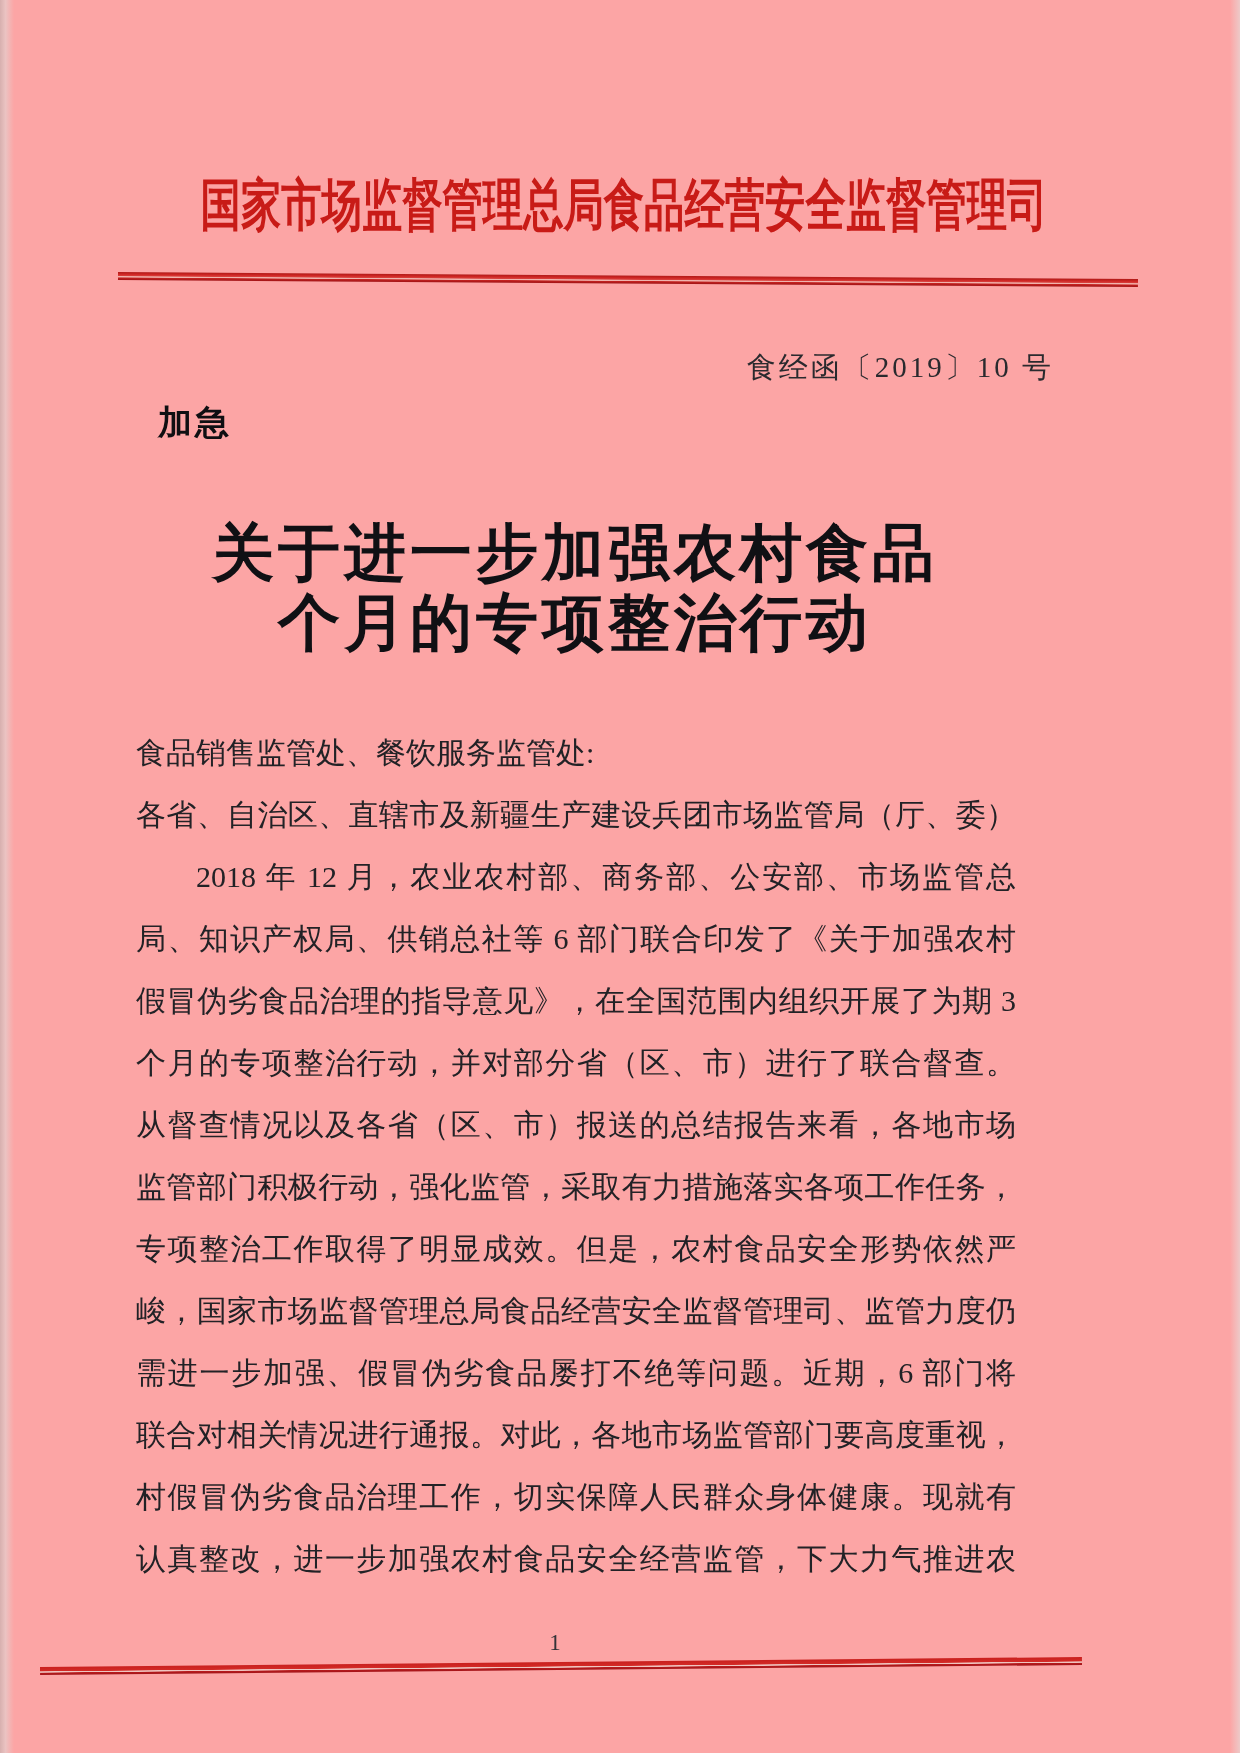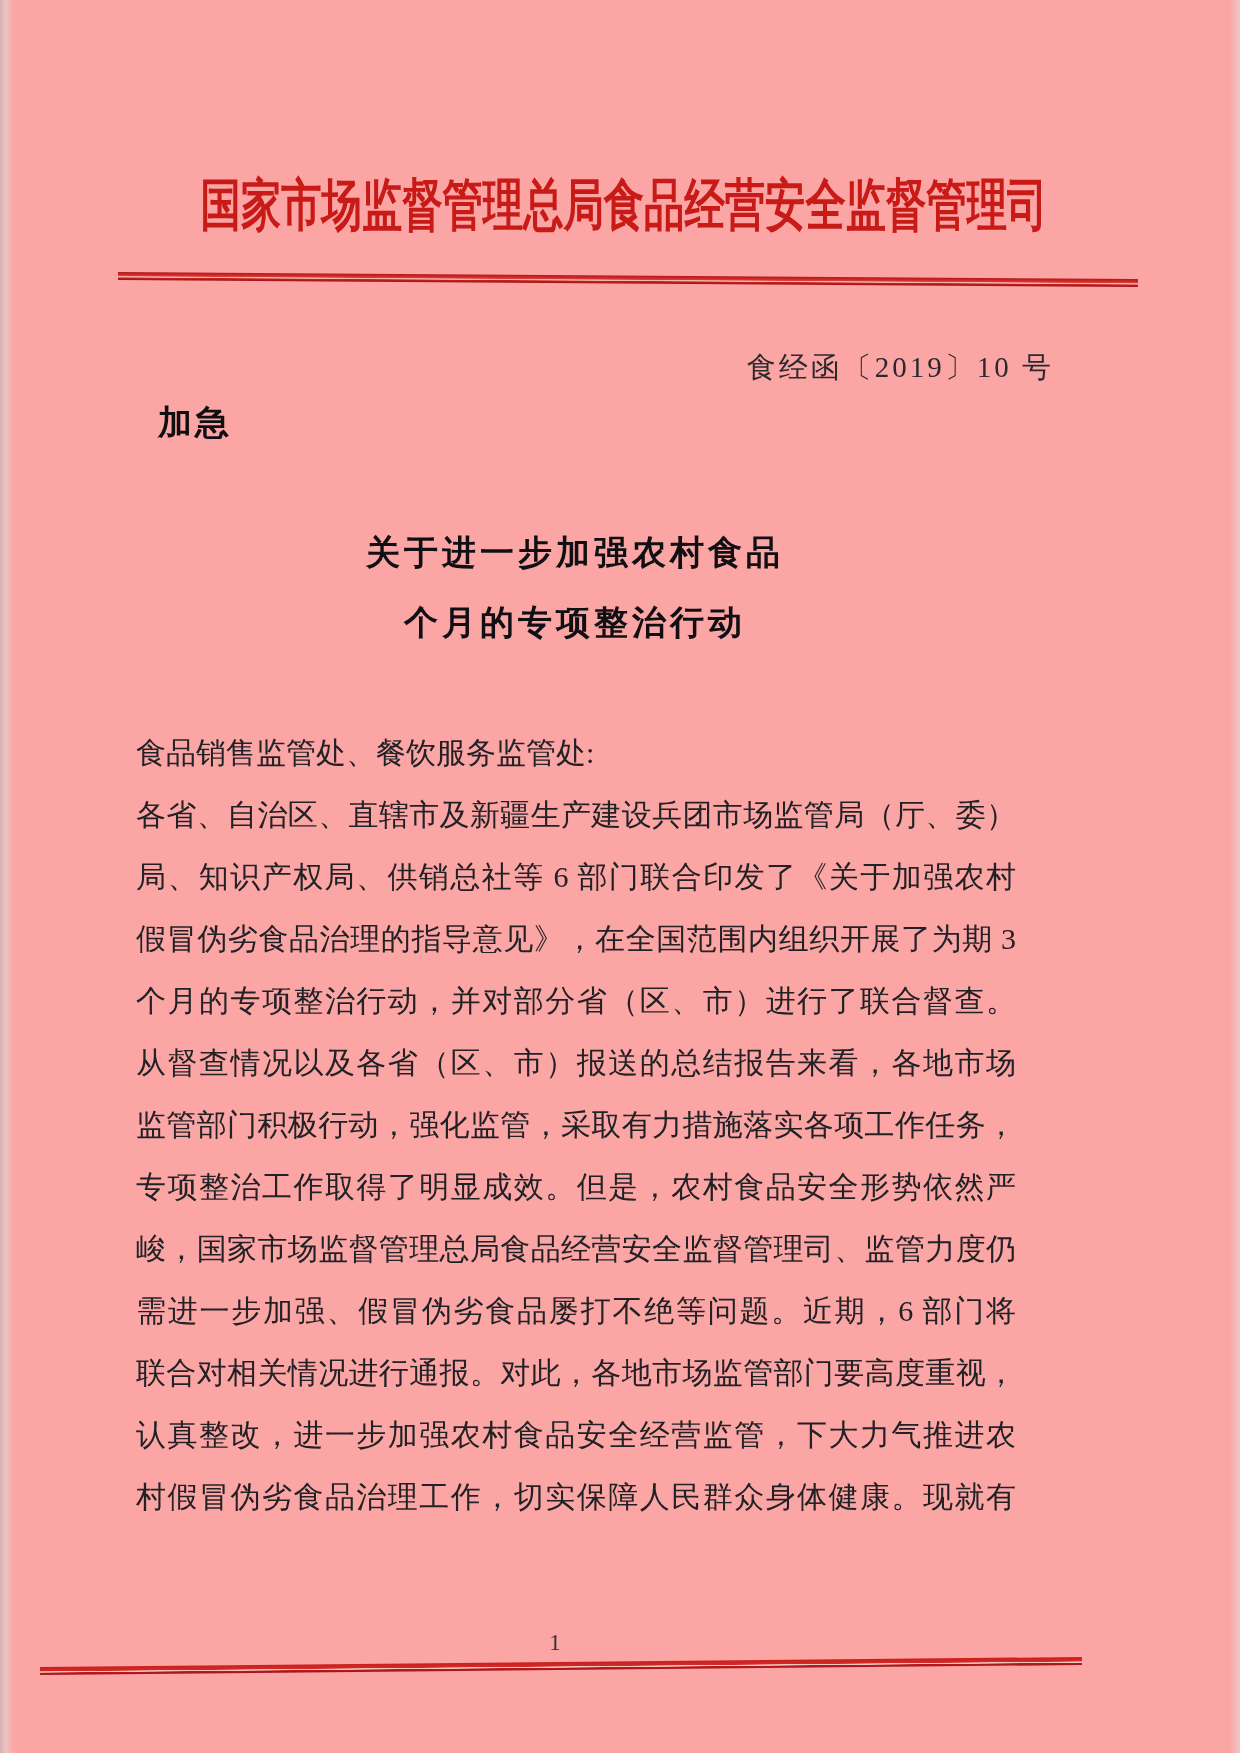--- a/index.html
+++ b/index.html
@@ -78,23 +78,23 @@
     font-size: 34px;
     letter-spacing: 3px;
     color: #0f0f12;
   }
   .doc-title {
     position: absolute;
     top: 518px;
     left: 0;
     width: 1150px;
     text-align: center;
-    font-family: Liberation Serif, serif;
+    font-family: Liberation Sans, sans-serif;
     font-weight: bold;
-    font-size: 34px;
+    font-size: 62px;
     letter-spacing: 4px;
     line-height: 70px;
     color: #101014;
   }
   .body-block {
     position: absolute;
     top: 722px;
     left: 136px;
     width: 880px;
     font-size: 30px;
@@ -153,30 +153,31 @@
   <div class="urgent-label">加急</div>
 
   <div class="doc-title">
     <div>关于进一步加强农村食品</div>
     <div>个月的专项整治行动</div>
   </div>
 
   <div class="body-block">
     <div class="line">食品销售监管处、餐饮服务监管处:</div>
     <div class="line j">各省、自治区、直辖市及新疆生产建设兵团市场监管局（厅、委）</div>
+    <div class="line j indent">2018 年 12 月，农业农村部、商务部、公安部、市场监管总</div>
     <div class="line j">局、知识产权局、供销总社等 6 部门联合印发了《关于加强农村</div>
     <div class="line j">假冒伪劣食品治理的指导意见》，在全国范围内组织开展了为期 3</div>
     <div class="line j">个月的专项整治行动，并对部分省（区、市）进行了联合督查。</div>
     <div class="line j">从督查情况以及各省（区、市）报送的总结报告来看，各地市场</div>
     <div class="line j">监管部门积极行动，强化监管，采取有力措施落实各项工作任务，</div>
     <div class="line j">专项整治工作取得了明显成效。但是，农村食品安全形势依然严</div>
     <div class="line j">峻，国家市场监督管理总局食品经营安全监督管理司、监管力度仍</div>
     <div class="line j">需进一步加强、假冒伪劣食品屡打不绝等问题。近期，6 部门将</div>
     <div class="line j">联合对相关情况进行通报。对此，各地市场监管部门要高度重视，</div>
+    <div class="line j">村假冒伪劣食品治理工作，切实保障人民群众身体健康。现就有</div>
     <div class="line j">认真整改，进一步加强农村食品安全经营监管，下大力气推进农</div>
-    <div class="line j">村假冒伪劣食品治理工作，切实保障人民群众身体健康。现就有</div>
   </div>
 
   <div class="page-number">1</div>
 
   <div class="footer-rule"></div>
 
 </div>
 
 </body></html>

